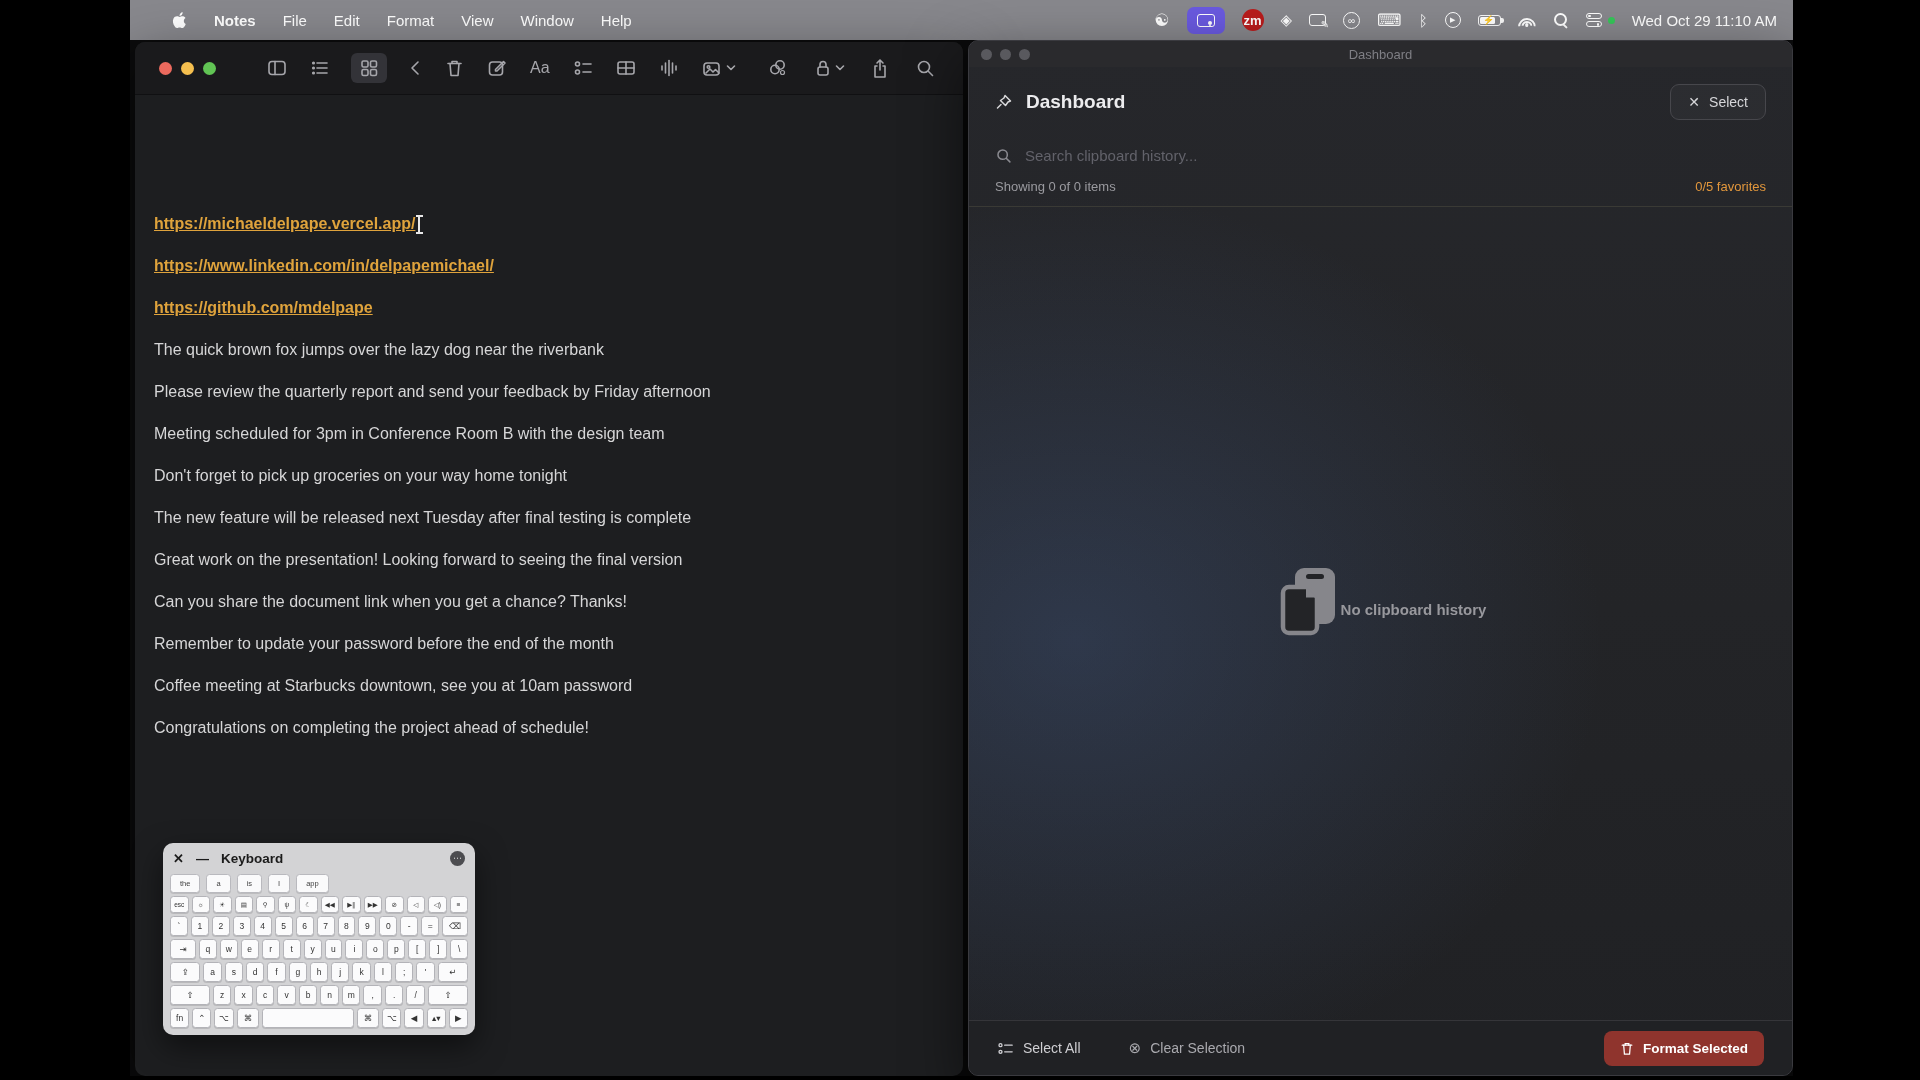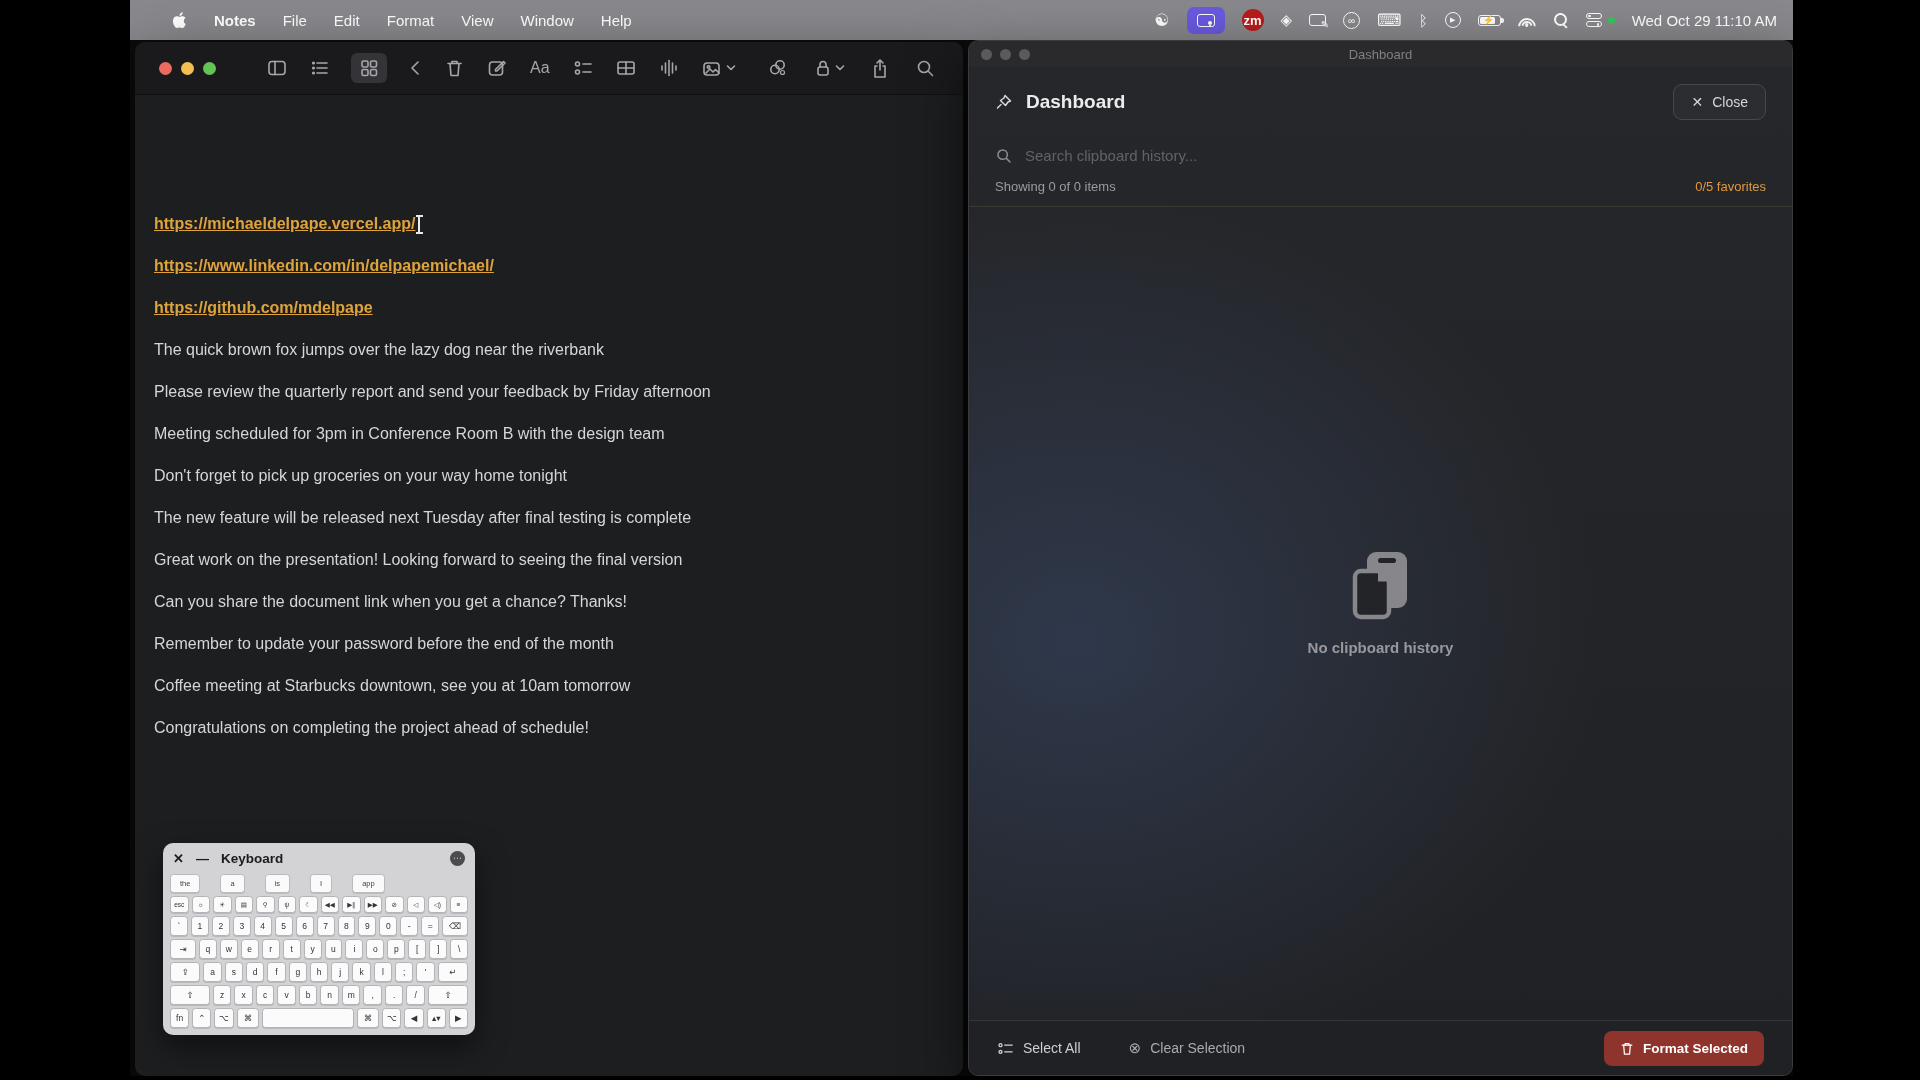--- a/index.html
+++ b/index.html
@@ -76,21 +76,21 @@
   #kb-title { flex:1; text-align:left; font-size:13.5px; font-weight:700; }
   .kb-menu { width:15px; height:15px; border-radius:50%; background:#4c4c50; color:#e8e8e8; font-size:9px;
              display:flex; align-items:center; justify-content:center; }
   #kb-keys { padding:5px 7px 7px; display:flex; flex-direction:column; gap:3px; }
   .krow { display:flex; gap:3px; height:20px; }
   .krow.fnrow { height:17px; }
   .krow.fnrow .key { font-size:6.5px; }
   .key { flex:1 1 0; background:#fbfbfc; border:1px solid #b3b3b8; border-radius:3.5px;
          box-shadow:0 1px 0 rgba(0,0,0,.12); font-size:8.5px; color:#333;
          display:flex; align-items:center; justify-content:center; overflow:hidden; white-space:nowrap; }
-  #kb-sugg { display:flex; gap:20px; height:19px; }
+  #kb-sugg { display:flex; gap:6px; height:19px; }
   .skey { background:#fafafb; border:1px solid #b9b9be; border-radius:3.5px; font-size:7.5px; color:#444;
           display:flex; align-items:center; justify-content:center; padding:0 9px; box-shadow:0 1px 0 rgba(0,0,0,.1); }
 
   
   #dashboard { position:absolute; left:838px; top:40px; width:825px; height:1036px; border-radius:10px;
                border:1px solid #3a3a3f; overflow:hidden;
                background: radial-gradient(850px 720px at 13% 58%, rgba(70,96,145,.34), rgba(70,96,145,0) 62%),
                            linear-gradient(180deg,#26272b 0%, #232427 55%, #202124 100%);
                box-shadow:0 22px 60px rgba(0,0,0,.6); }
   #dash-titlebar { height:26px; background:#2a2a2d; display:flex; align-items:center; padding:0 12px; position:relative; }
@@ -104,21 +104,21 @@
   #dash-search { display:flex; align-items:center; gap:13px; padding:10px 26px 2px; }
   #search-input { flex:1; background:transparent; border:none; outline:none; font-size:15px; color:#ddd;
                   font-family:"Liberation Sans", sans-serif; }
   #search-input::placeholder { color:#62626a; }
   #dash-status { display:flex; justify-content:space-between; align-items:center; padding:13px 26px 12px;
                  border-bottom:1px solid #3a3a35; }
   #status-left { font-size:13px; color:#9a9a9f; }
   #status-right { font-size:13px; color:#e2973c; }
   #dash-body { position:absolute; top:224px; bottom:55px; left:0; right:0; display:flex; flex-direction:column;
                align-items:center; justify-content:center; }
-  #empty-state { display:flex; flex-direction:column; align-items:center; margin-top:-80px; }
+  #empty-state { display:flex; flex-direction:row; align-items:center; margin-top:-80px; }
   #empty-text { margin-top:14px; font-size:15px; font-weight:700; color:#98989d; }
   #dash-footer { position:absolute; left:0; right:0; bottom:0; height:55px; background:#202124;
                  border-top:1px solid #353539; display:flex; align-items:center; padding:0 28px; gap:48px; }
   .foot-item { display:flex; align-items:center; gap:9px; font-size:14px; cursor:pointer; }
   #select-all { color:#cfcfd3; }
   #clear-selection { color:#a9a9ae; }
   .clear-glyph { font-size:15px; }
   #delete-btn { margin-left:auto; display:flex; align-items:center; gap:9px; background:#8f342d;
                 border-radius:8px; padding:10px 16px; color:#fff; font-size:13.5px; font-weight:700; cursor:pointer; }
 </style>
@@ -327,21 +327,21 @@
             <div class="nline">
               <span class="ntext">Great work on the presentation! Looking forward to seeing the final version</span>
             </div>
             <div class="nline">
               <span class="ntext">Can you share the document link when you get a chance? Thanks!</span>
             </div>
             <div class="nline">
               <span class="ntext">Remember to update your password before the end of the month</span>
             </div>
             <div class="nline">
-              <span class="ntext">Coffee meeting at Starbucks downtown, see you at 10am tomorrow</span>
+              <span class="ntext">Coffee meeting at Starbucks downtown, see you at 10am password</span>
             </div>
             <div class="nline">
               <span class="ntext">Congratulations on completing the project ahead of schedule!</span>
             </div>
           </div>
       </div>
 
       <div id="kb">
         <div id="kb-titlebar">
           <span class="kb-x">✕</span>
@@ -458,21 +458,21 @@
         <span id="dash-titlebar-title">Dashboard</span>
       </div>
       <div id="dash-header">
         <svg width="18" height="18" viewBox="0 0 18 18" style="stroke:#d8d8da;fill:none;stroke-width:1.5;stroke-linejoin:round;stroke-linecap:round;">
           <path d="M10 2.5l5.5 5.5-2.5 1-2.5 3.5-5-5 3.5-2.5z"></path>
             <line x1="6" y1="11.5" x2="2.5" y2="15"></line>
         </svg>
         <span id="dash-title">Dashboard</span>
         <span id="close-btn">
           <span>✕</span>
-          <span>Close</span>
+          <span>Select</span>
         </span>
       </div>
       <div id="dash-search">
         <svg width="17" height="17" viewBox="0 0 20 20" style="stroke:#8a8a90;fill:none;stroke-width:1.8;stroke-linecap:round;">
           <circle cx="9" cy="9" r="5.5"></circle>
             <line x1="13.5" y1="13.5" x2="17.5" y2="17.5"></line>
         </svg>
         <input id="search-input" type="text" placeholder="Search clipboard history..." style="">
       </div>
       <div id="dash-status">

